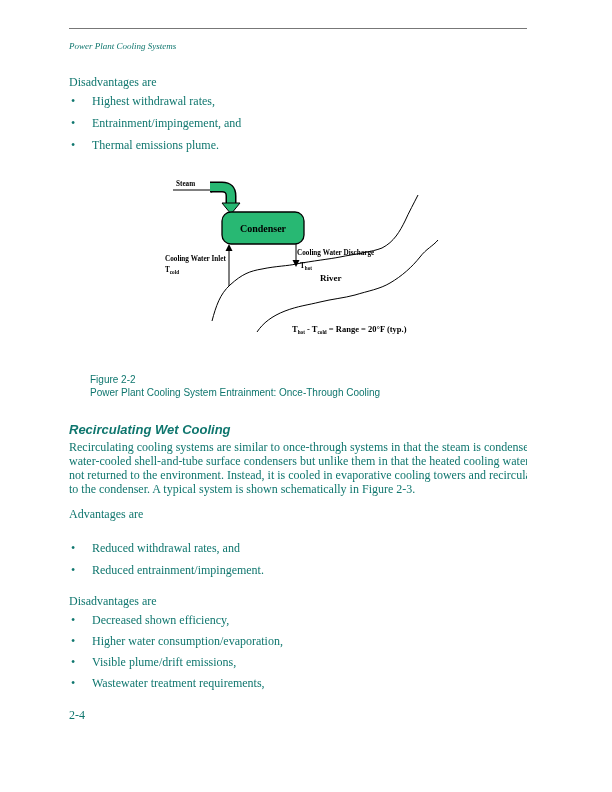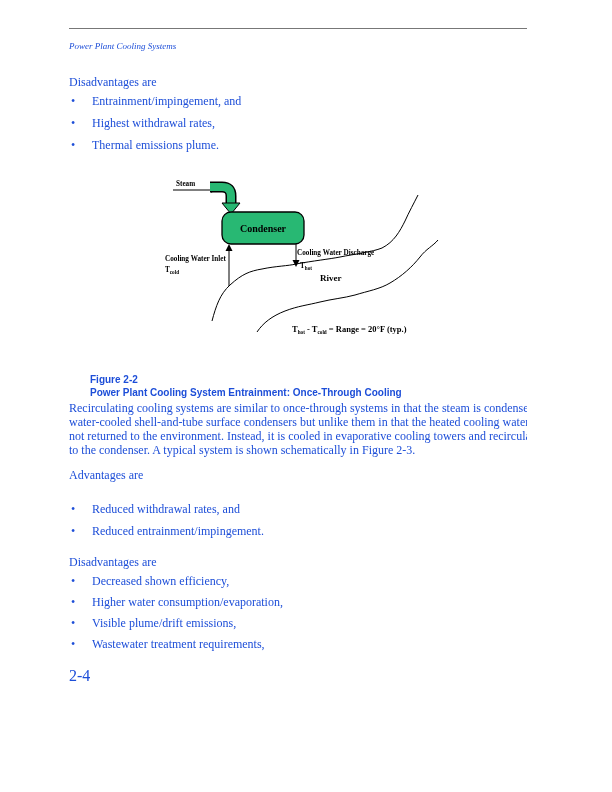--- a/index.html
+++ b/index.html
@@ -2,21 +2,21 @@
 <html><head>
 <meta charset="utf-8">
 <style>
   * { margin:0; padding:0; box-sizing:border-box; }
   html,body { background:#ffffff; }
   .page {
     position:relative;
     width:527px; height:792px;
     background:#ffffff;
     font-family:"Liberation Serif", serif;
-    color:#1d4ed8;
+    color:#0f766e;
     overflow:hidden;
   }
   .content {
     position:absolute;
     left:69px; top:28px; width:481px;
   }
   .rule { border-top:1.5px solid #777; height:0; }
   .doc-header {
     margin-top:12px;
     font-style:italic;
@@ -35,33 +35,33 @@
     position:absolute; left:2px; top:0;
   }
   ul.u1 { margin-top:5px; }
   ul.u2 { margin-top:20px; }
   ul.u3 { margin-top:5px; }
   ul.u3 li { margin-bottom:7px; }
   .diagram-wrap { margin-top:19px; margin-left:81px; width:310px; height:172px; }
   .caption {
     margin-top:30px; margin-left:21px;
     font-family:"Liberation Sans", sans-serif;
-    font-weight:bold;
+    font-weight:normal;
     font-size:10px; line-height:13px;
   }
   .heading {
     margin-top:23px;
     font-family:"Liberation Sans", sans-serif;
     font-weight:bold; font-style:italic;
     font-size:13px; line-height:16px;
   }
   .para { margin-top:2px; font-size:12px; line-height:14px; }
   .intro2 { margin-top:11px; font-size:12px; line-height:14px; }
   .intro3 { margin-top:17px; font-size:12px; line-height:14px; }
-  .page-num { margin-top:18px; font-size:16px; line-height:14px; }
+  .page-num { margin-top:18px; font-size:12px; line-height:14px; }
 
   
   .lbl   { font-family:"Liberation Serif", serif; font-weight:bold; font-size:7.2px; }
   .sub   { font-size:5.2px; }
   .cond  { font-family:"Liberation Serif", serif; font-weight:bold; font-size:10px; }
   .riv   { font-family:"Liberation Serif", serif; font-weight:bold; font-size:9px; }
   .formula { font-family:"Liberation Serif", serif; font-weight:bold; font-size:8.5px; }
   .thin  { stroke:#000; stroke-width:1; fill:none; }
   .river { stroke:#000; stroke-width:1; fill:none; }
 </style>
@@ -69,22 +69,22 @@
 <body>
 
 <div class="page">
   <div class="content">
 
     <div class="rule"></div>
     <div class="doc-header">Power Plant Cooling Systems</div>
 
     <div class="intro1">Disadvantages are</div>
     <ul class="bullets u1">
+      <li>Highest withdrawal rates,</li>
       <li>Entrainment/impingement, and</li>
-      <li>Highest withdrawal rates,</li>
       <li>Thermal emissions plume.</li>
     </ul>
 
     <div class="diagram-wrap">
       <svg width="310" height="172" viewBox="0 0 310 172">
 
         <text x="26" y="15" class="lbl">Steam</text>
         <line x1="23" y1="19" x2="61" y2="19" class="thin"></line>
         <polygon points="61,16.2 61,21.8 67,19" fill="#000"></polygon>
 
@@ -111,20 +111,21 @@
 
         <text x="142" y="161" class="formula"><tspan>T</tspan><tspan class="sub" dy="2">hot</tspan><tspan dy="-2"> - T</tspan><tspan class="sub" dy="2">cold</tspan><tspan dy="-2"> = Range = 20°F (typ.)</tspan></text>
       </svg>
     </div>
 
     <div class="caption">
       <div>Figure 2-2</div>
       <div>Power Plant Cooling System Entrainment: Once-Through Cooling</div>
     </div>
 
+    <div class="heading">Recirculating Wet Cooling</div>
 
     <div class="para">Recirculating cooling systems are similar to once-through systems in that the steam is condensed in water-cooled shell-and-tube surface condensers but unlike them in that the heated cooling water is not returned to the environment. Instead, it is cooled in evaporative cooling towers and recirculated to the condenser. A typical system is shown schematically in Figure 2-3.</div>
 
     <div class="intro2">Advantages are</div>
     <ul class="bullets u2">
       <li>Reduced withdrawal rates, and</li>
       <li>Reduced entrainment/impingement.</li>
     </ul>
 
     <div class="intro3">Disadvantages are</div>

